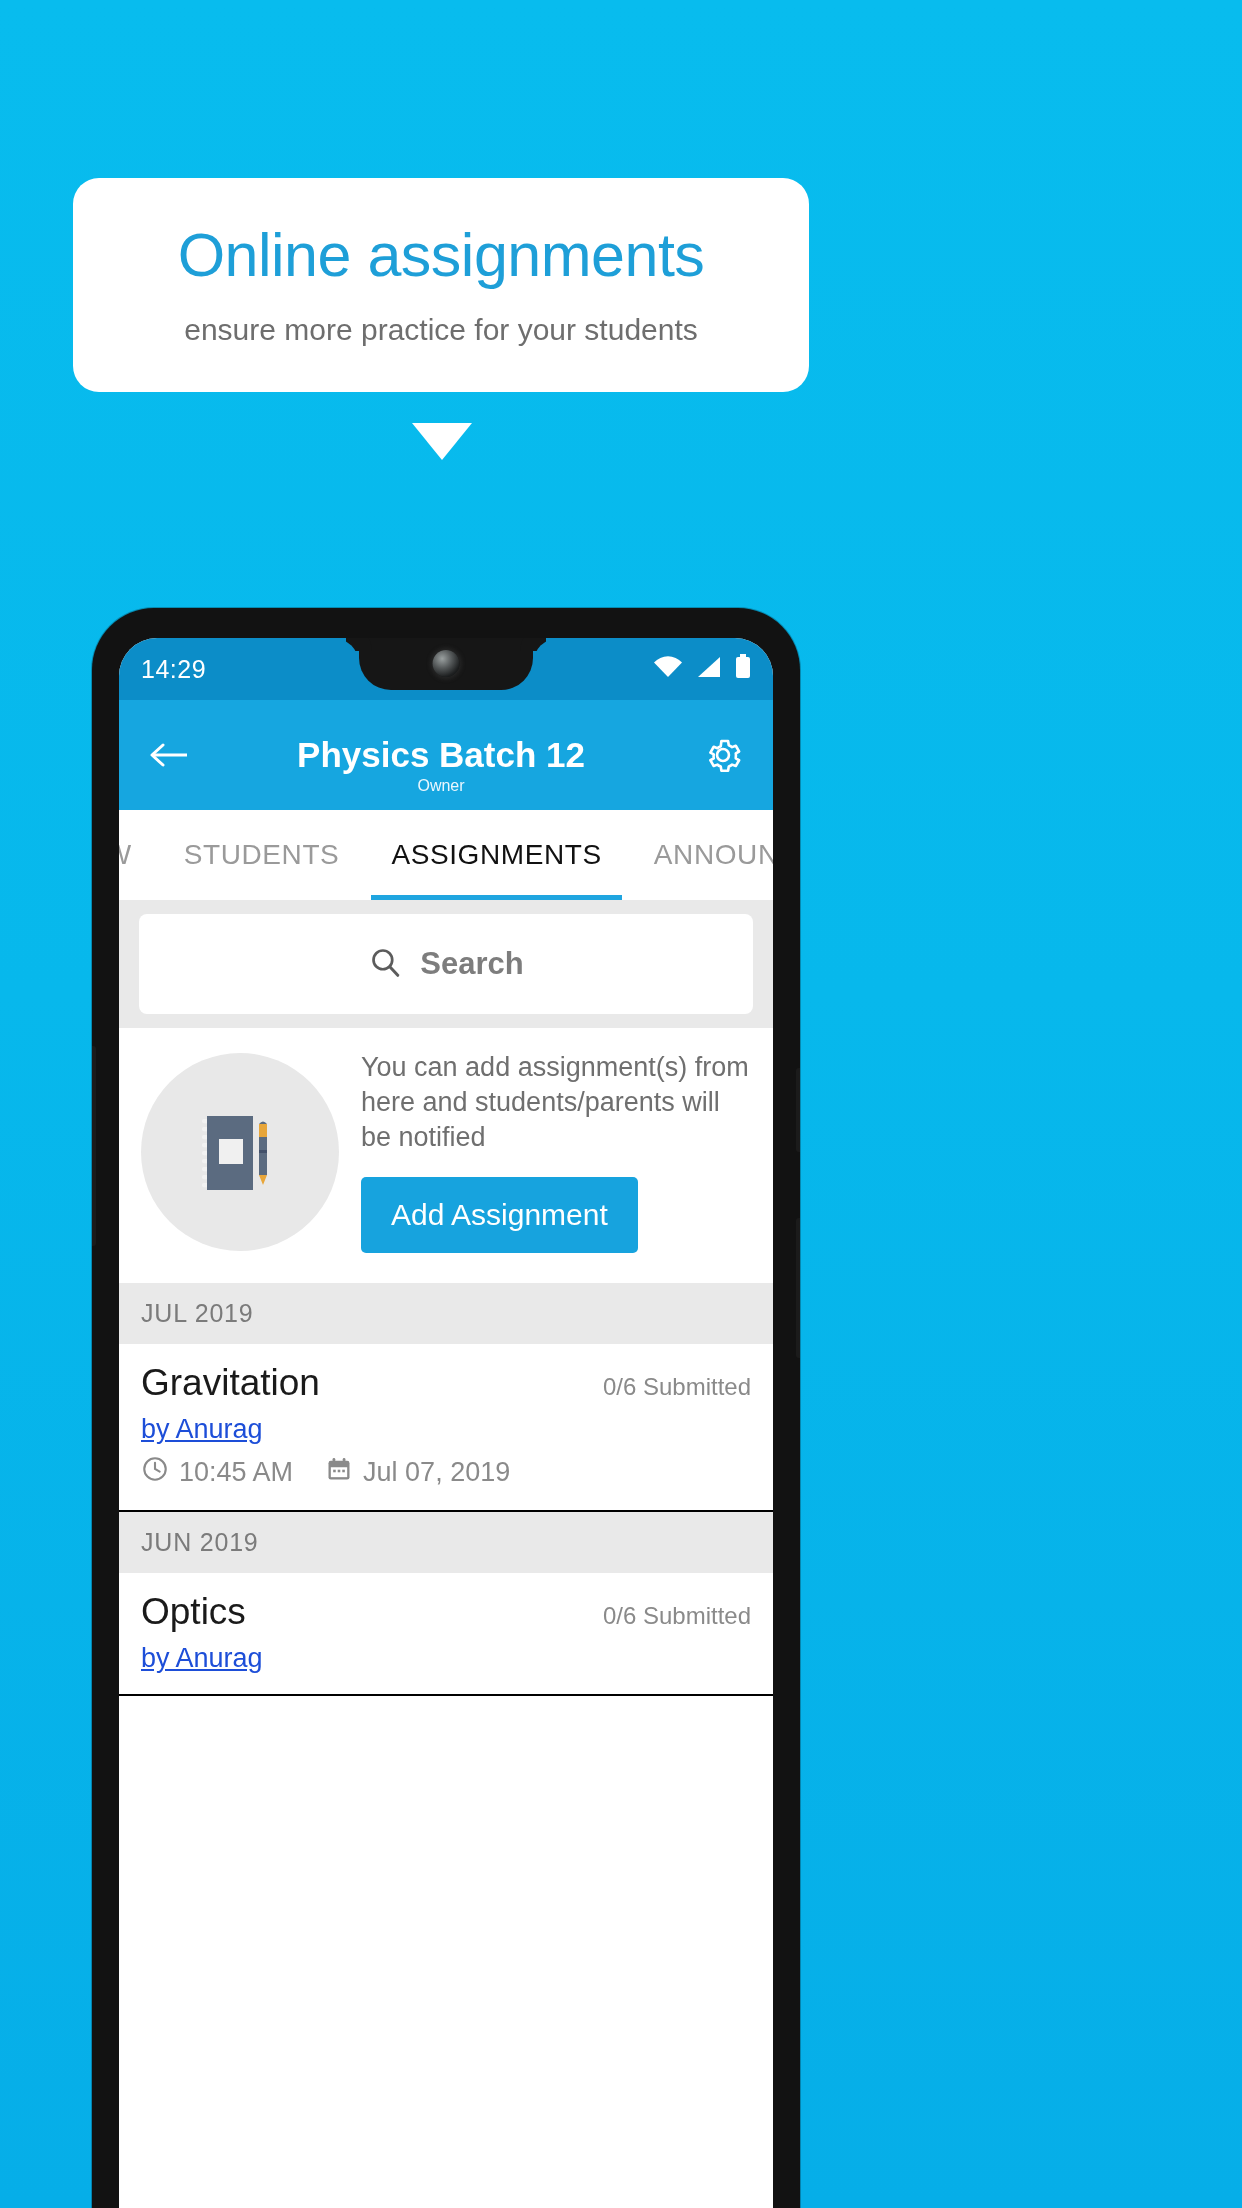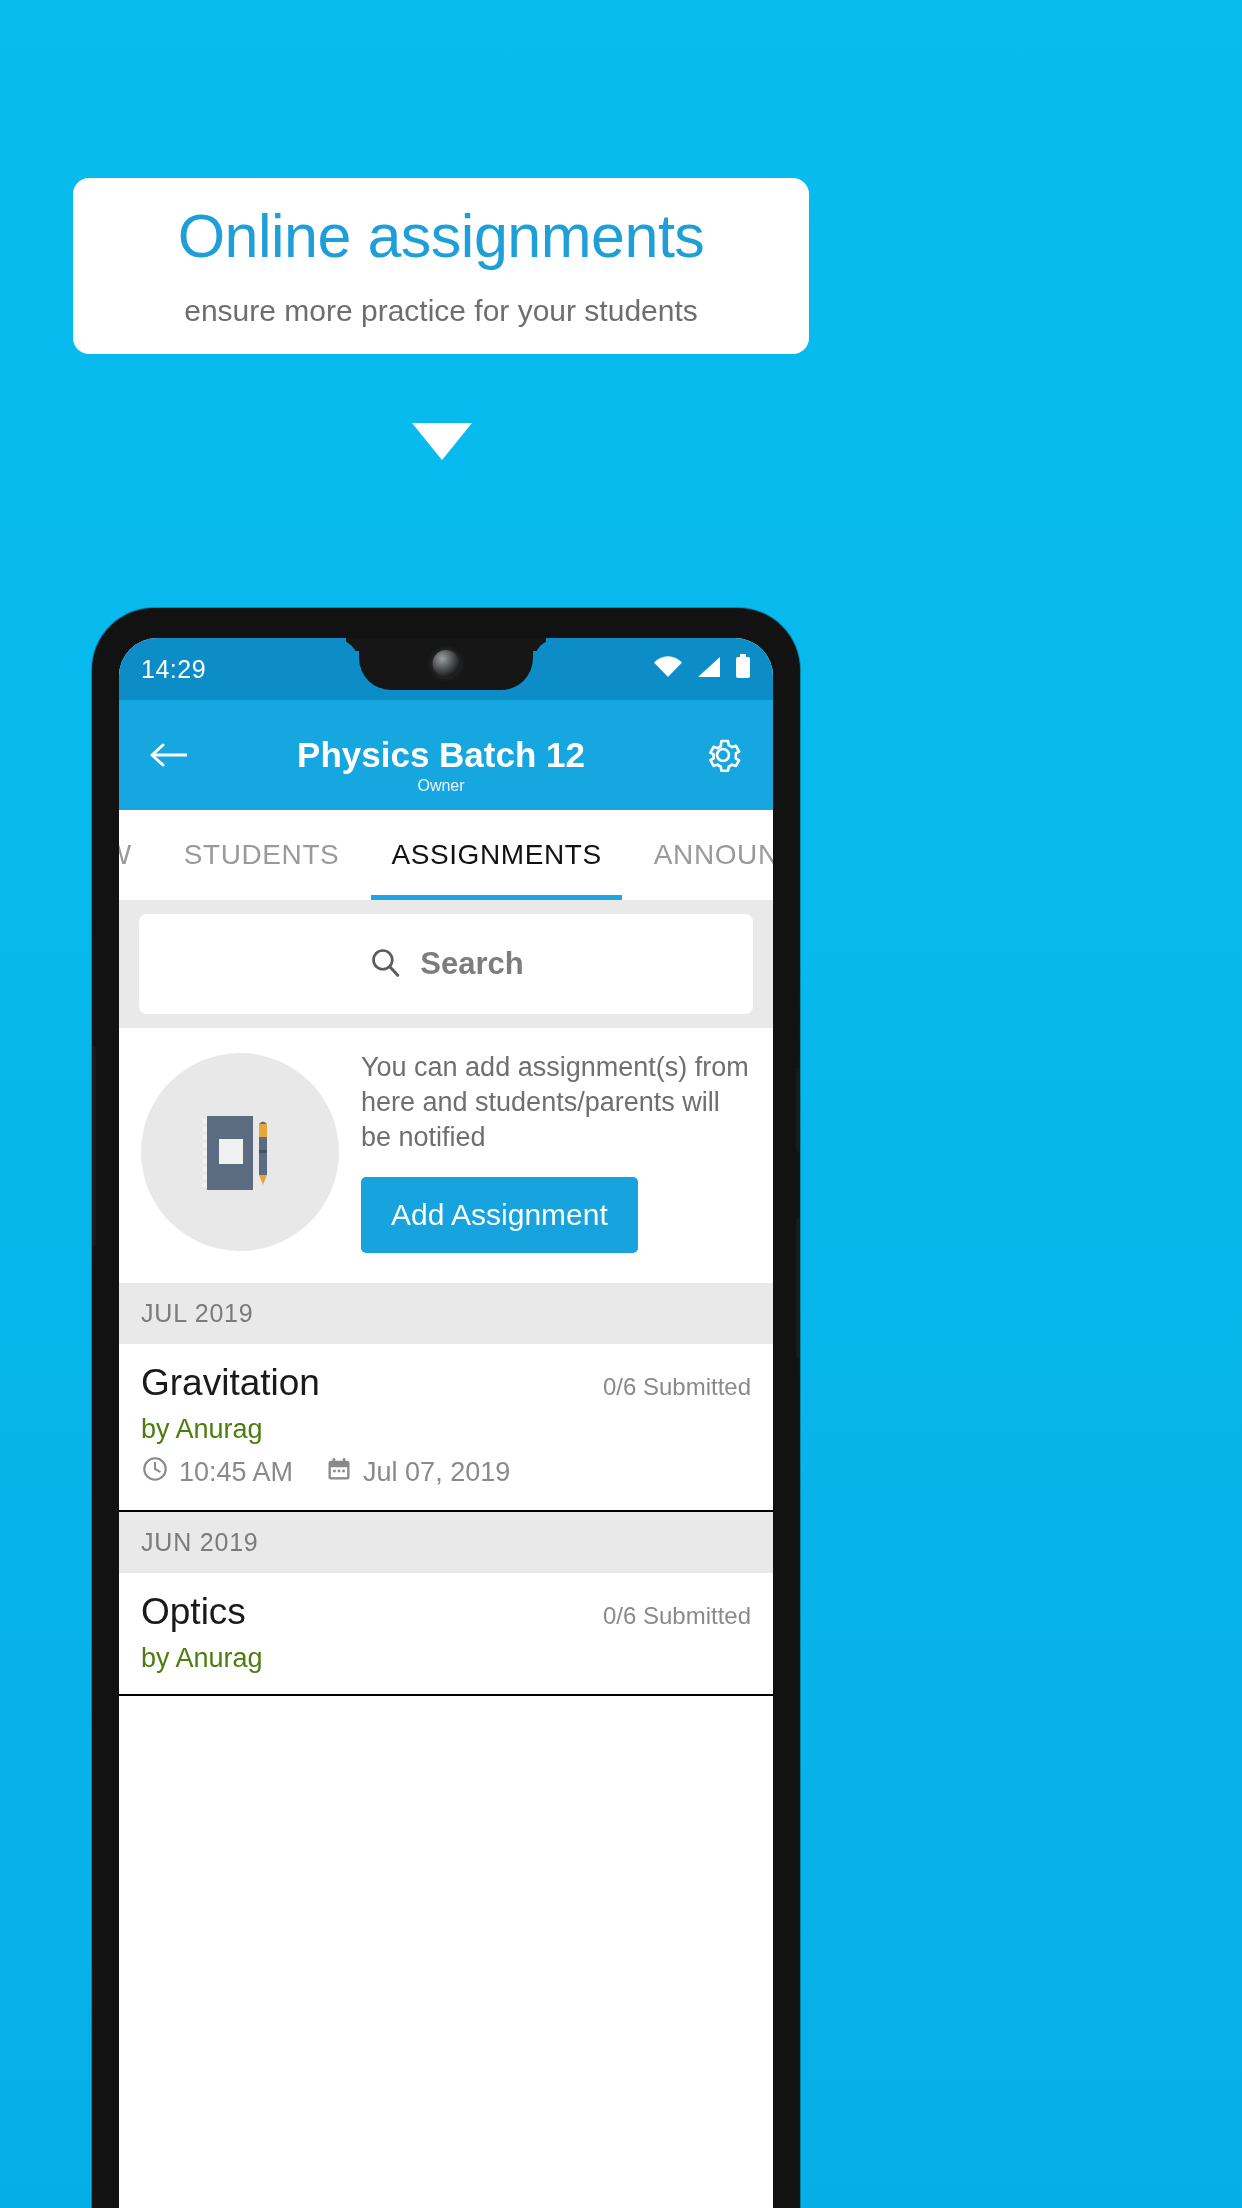--- a/index.html
+++ b/index.html
@@ -10,23 +10,23 @@
   }
   body {
     background: linear-gradient(180deg, #08BCEE 0%, #07B8EC 45%, #06AEE8 100%);
     position: relative;
   }
 
   
   .promo-card {
     position: absolute;
     left: 73px; top: 178px;
-    width: 736px; height: 176px;
-    background: #ffffff;
-    border-radius: 16px;
+    width: 736px; height: 214px;
+    background: #ffffff;
+    border-radius: 26px;
     display: flex;
     flex-direction: column;
     align-items: center;
     justify-content: center;
   }
   .promo-title {
     font-size: 61px;
     font-weight: 400;
     color: #1E9FD8;
     letter-spacing: -0.5px;
@@ -285,21 +285,22 @@
     font-weight: 400;
   }
   .assign-submitted {
     font-size: 24px;
     color: #8A8A8A;
     white-space: nowrap;
   }
   .assign-by {
     margin-top: 10px;
     font-size: 27px;
-    color: #4d7c0f;
+    color: #1d4ed8;
+    text-decoration: underline;
   }
   .assign-meta {
     margin-top: 10px;
     display: flex;
     align-items: center;
     gap: 10px;
     font-size: 27px;
     color: #8A8A8A;
   }
   .assign-meta .sep { width: 12px; }

